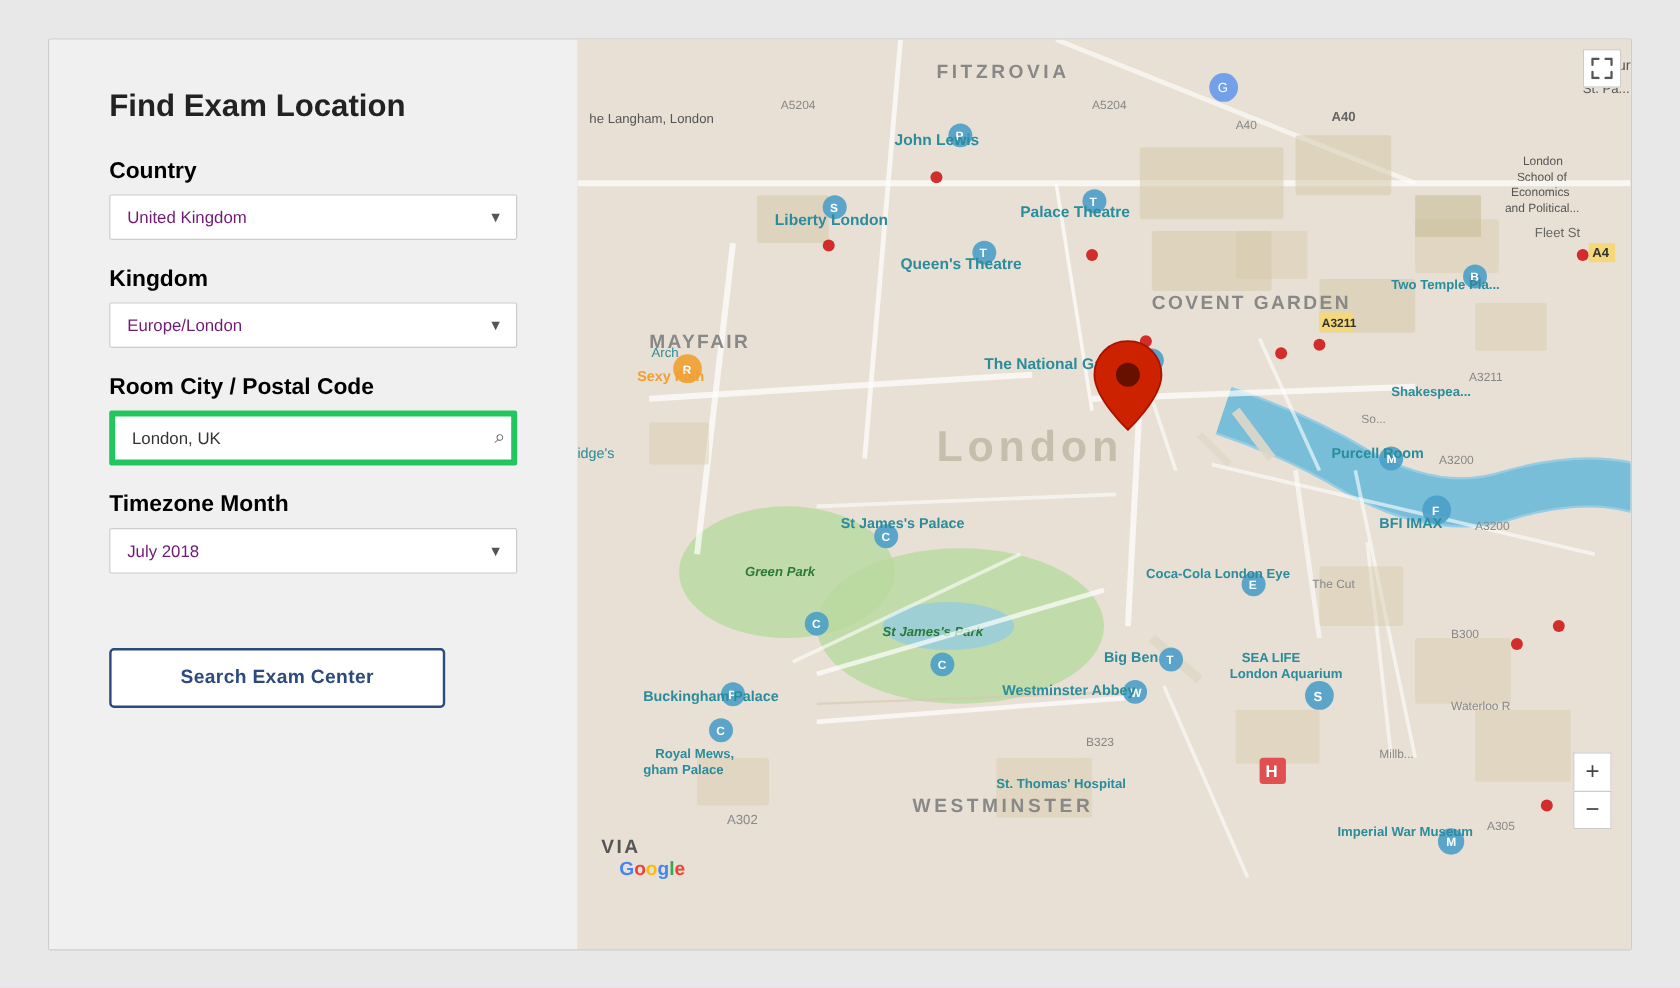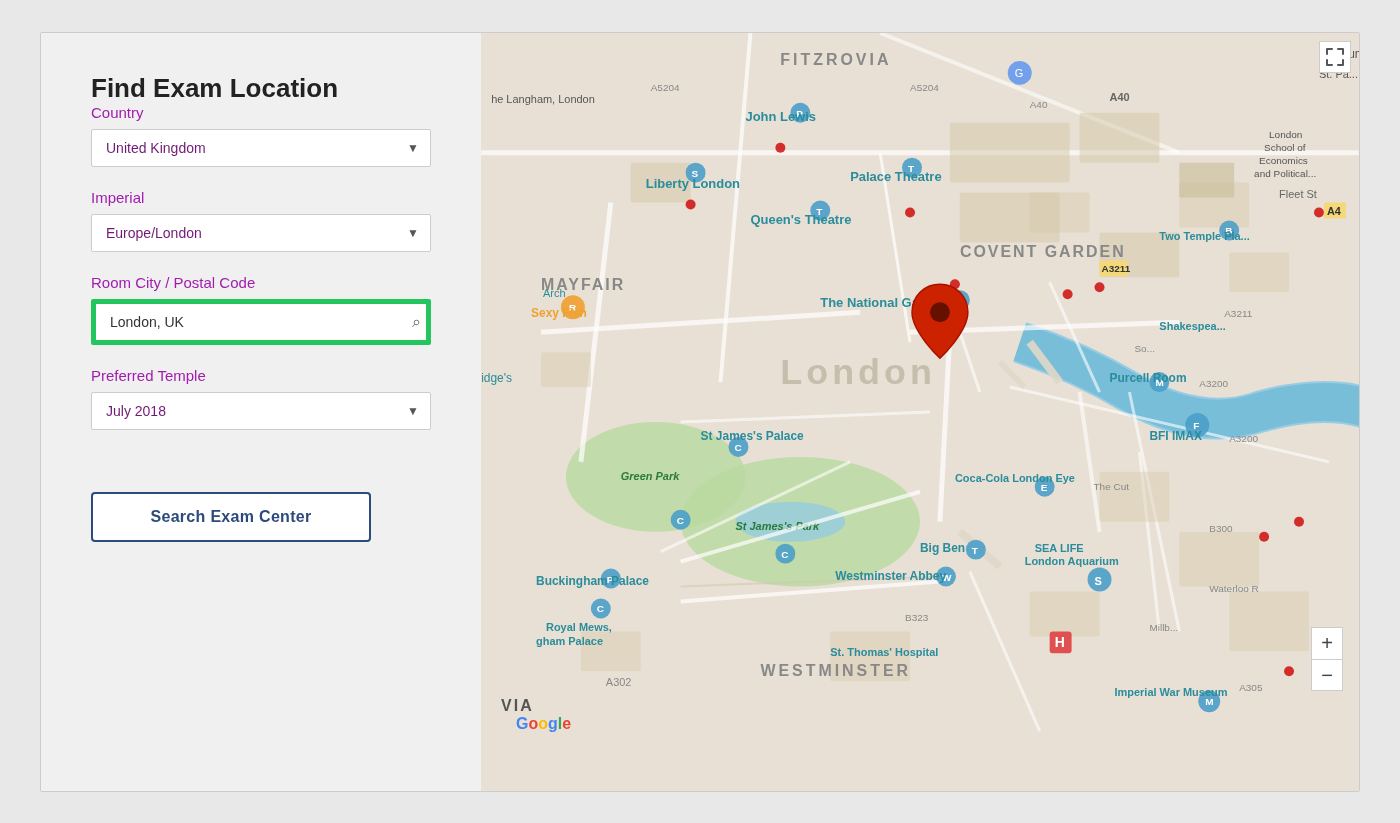--- a/index.html
+++ b/index.html
@@ -26,28 +26,29 @@
       min-width: 440px;
       background: #f0f0f0;
       padding: 40px 50px;
       display: flex;
       flex-direction: column;
     }
     .sidebar h1 {
       font-size: 26px;
       font-weight: bold;
       color: #222;
+      margin-bottom: 28px;
     }
     .field-group {
       margin-bottom: 22px;
     }
     .field-label {
-      font-size: 15px;
-      font-weight: normal;
-      color: #a21caf;
+      font-size: 19px;
+      font-weight: bold;
+      color: #000000;
       margin-bottom: 8px;
       display: block;
     }
     .select-wrapper {
       position: relative;
       width: 340px;
     }
     .select-wrapper select {
       width: 100%;
       padding: 10px 14px;
@@ -180,21 +181,21 @@
           <option>United Kingdom</option>
           <option>United States</option>
           <option>Canada</option>
           <option>Australia</option>
         </select>
         <span class="select-arrow">▼</span>
       </div>
     </div>
 
     <div class="field-group">
-      <label class="field-label">Imperial</label>
+      <label class="field-label">Kingdom</label>
       <div class="select-wrapper">
         <select>
           <option>Europe/London</option>
           <option>America/New_York</option>
           <option>America/Los_Angeles</option>
           <option>Asia/Tokyo</option>
         </select>
         <span class="select-arrow">▼</span>
       </div>
     </div>
@@ -203,21 +204,21 @@
       <label class="field-label">Room City / Postal Code</label>
       <div class="input-wrapper">
         <input type="text" value="London, UK" style="">
         <button class="search-icon-btn">
           <span>⌕</span>
         </button>
       </div>
     </div>
 
     <div class="field-group">
-      <label class="field-label">Preferred Temple</label>
+      <label class="field-label">Timezone Month</label>
       <div class="select-wrapper">
         <select>
           <option>July 2018</option>
           <option>August 2018</option>
           <option>September 2018</option>
           <option>October 2018</option>
         </select>
         <span class="select-arrow">▼</span>
       </div>
     </div>

